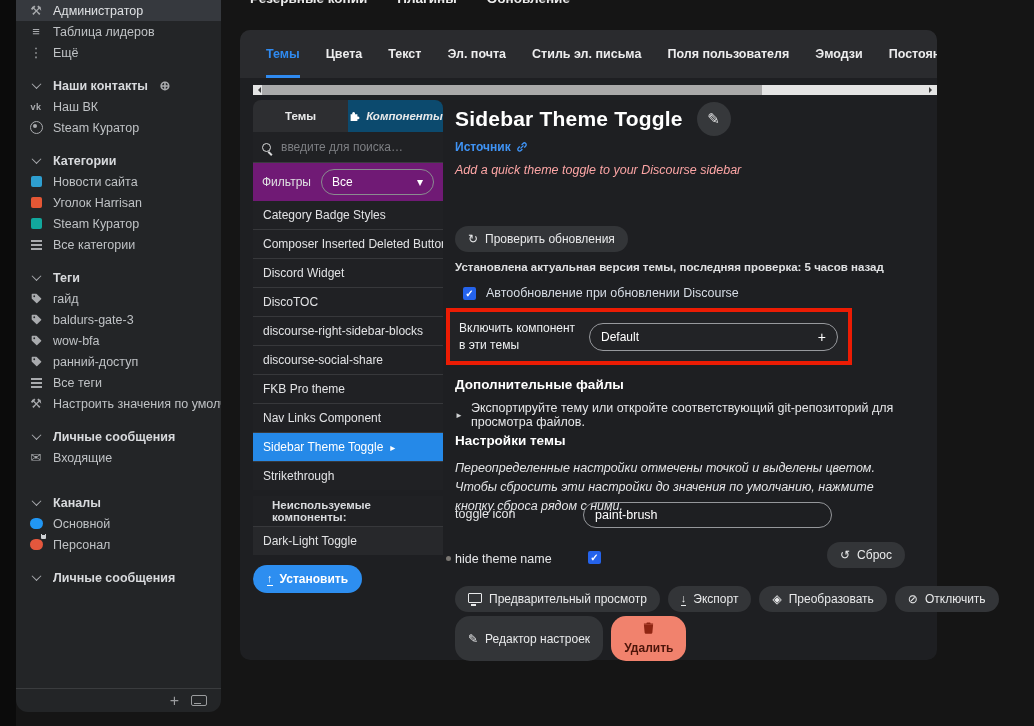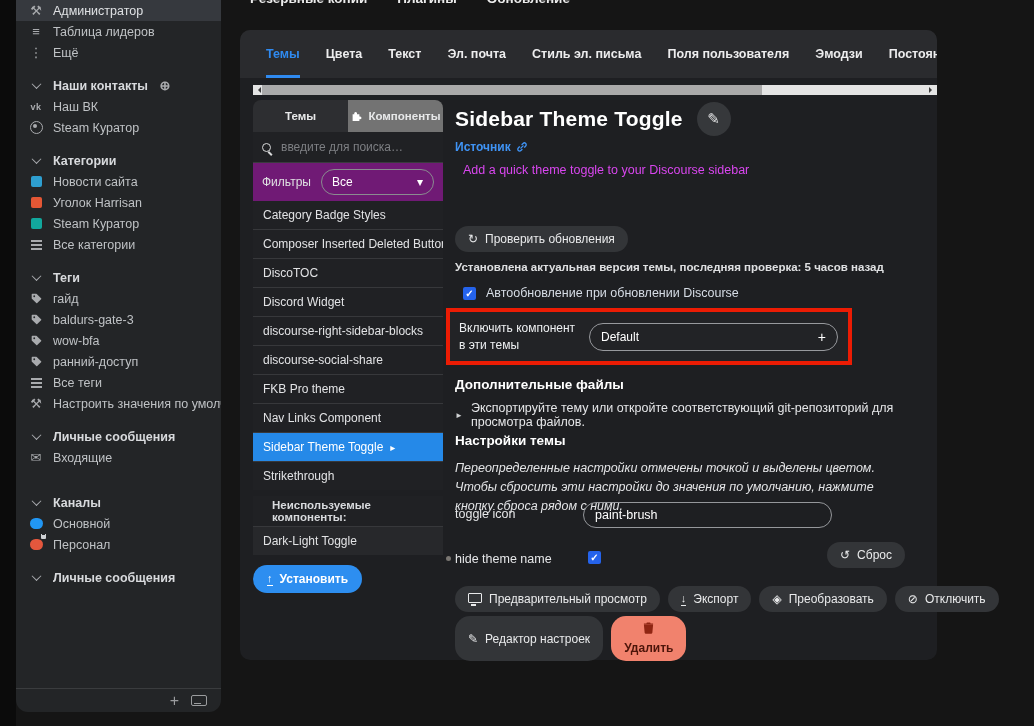--- a/index.html
+++ b/index.html
@@ -59,21 +59,21 @@
   #hscroll .thumb{position:absolute;left:9px;top:0;width:500px;height:10px;background:#a9a9a9;}
   #hscroll .arr{position:absolute;top:2px;width:0;height:0;border:3px solid transparent;}
   #hscroll .arr.left{left:2px;border-right-color:#3c3c3c;}
   #hscroll .arr.right{right:2px;border-left-color:#3c3c3c;}
 
   
   #panel{position:absolute;left:13px;top:70px;width:190px;}
   #panel-tabs{display:flex;height:32px;}
   .ptab{flex:1;display:flex;align-items:center;justify-content:center;gap:6px;
     font-size:11.5px;font-weight:bold;color:#e8e9ea;background:#2d2e31;border-radius:8px 0 0 0;}
-  .ptab.active{background:#737373;border-radius:0 8px 0 0;}
+  .ptab.active{background:#0c4a6e;border-radius:0 8px 0 0;font-style:italic;}
   #panel-search{height:30px;display:flex;align-items:center;gap:8px;padding:0 9px;background:#202124;
     border-bottom:1px solid #3a3b3e;}
   .i-mag{width:7px;height:7px;border:1.8px solid #d8d9da;border-radius:50%;position:relative;flex:none;}
   .i-mag::after{content:"";position:absolute;left:6px;top:7px;width:5px;height:1.8px;background:#d8d9da;
     transform:rotate(45deg);transform-origin:0 0;}
   #panel-search input{background:transparent;border:none;outline:none;color:#e4e5e7;
     font-size:12px;width:100%;font-family:inherit;}
   #panel-search input::placeholder{color:#7d7f83;}
   #panel-filters{height:38px;display:flex;align-items:center;gap:10px;padding:0 9px;background:#701a75;}
   #filters-label{font-size:12px;color:#dfe0e2;}
@@ -92,21 +92,21 @@
   .up-glyph{border-bottom:1.6px solid #fff;padding-bottom:1px;font-size:11px;line-height:1;}
 
   
   #content{position:absolute;left:215px;top:70px;width:472px;height:560px;}
   #title-row{position:absolute;left:0;top:2px;display:flex;align-items:center;gap:14px;}
   #page-title{font-size:21px;font-weight:bold;color:#fff;letter-spacing:0.2px;}
   #edit-circle{width:34px;height:34px;border-radius:50%;background:#36383b;display:flex;
     align-items:center;justify-content:center;color:#e0e1e2;font-size:15px;}
   #source-row{position:absolute;left:0;top:40px;display:flex;align-items:center;gap:5px;
     color:#3f93f5;font-size:12px;font-weight:bold;}
-  #desc{position:absolute;left:8px;top:63px;font-size:12.5px;color:#d946ef;}
+  #desc{position:absolute;left:0;top:63px;font-size:12.5px;color:#fca5a5;font-style:italic;}
   #info-box{position:absolute;left:0;top:82px;width:446px;background:#0e46a8;border-radius:8px;
     padding:8px 12px;font-size:12px;line-height:1.55;color:#fff;font-weight:bold;}
   #info-box a{color:#4b8bea;text-decoration:none;font-weight:bold;}
   .pill-btn{display:inline-flex;align-items:center;gap:7px;background:#333538;color:#e9eaeb;
     font-size:12px;border-radius:15px;padding:6px 13px;white-space:nowrap;}
   #check-updates{position:absolute;left:0;top:126px;}
   #version-status{position:absolute;left:0;top:161px;font-size:11.5px;font-weight:bold;color:#dfe0e2;}
   .cb{width:13px;height:13px;background:#2563eb;border-radius:2px;display:flex;align-items:center;
     justify-content:center;color:#fff;font-size:10px;font-weight:bold;flex:none;}
   #autoupdate-row{position:absolute;left:8px;top:186px;display:flex;align-items:center;gap:10px;
@@ -363,24 +363,24 @@
       </div>
     </div>
     <div id="clist">
       <div class="citem" style="border-top:none">
           <span>Category Badge Styles</span>
         </div>
       <div class="citem">
           <span>Composer Inserted Deleted Button</span>
         </div>
       <div class="citem">
+          <span>Discord Widget</span>
+        </div>
+      <div class="citem">
           <span>DiscoTOC</span>
-        </div>
-      <div class="citem">
-          <span>Discord Widget</span>
         </div>
       <div class="citem">
           <span>discourse-right-sidebar-blocks</span>
         </div>
       <div class="citem">
           <span>discourse-social-share</span>
         </div>
       <div class="citem">
           <span>FKB Pro theme</span>
         </div>

